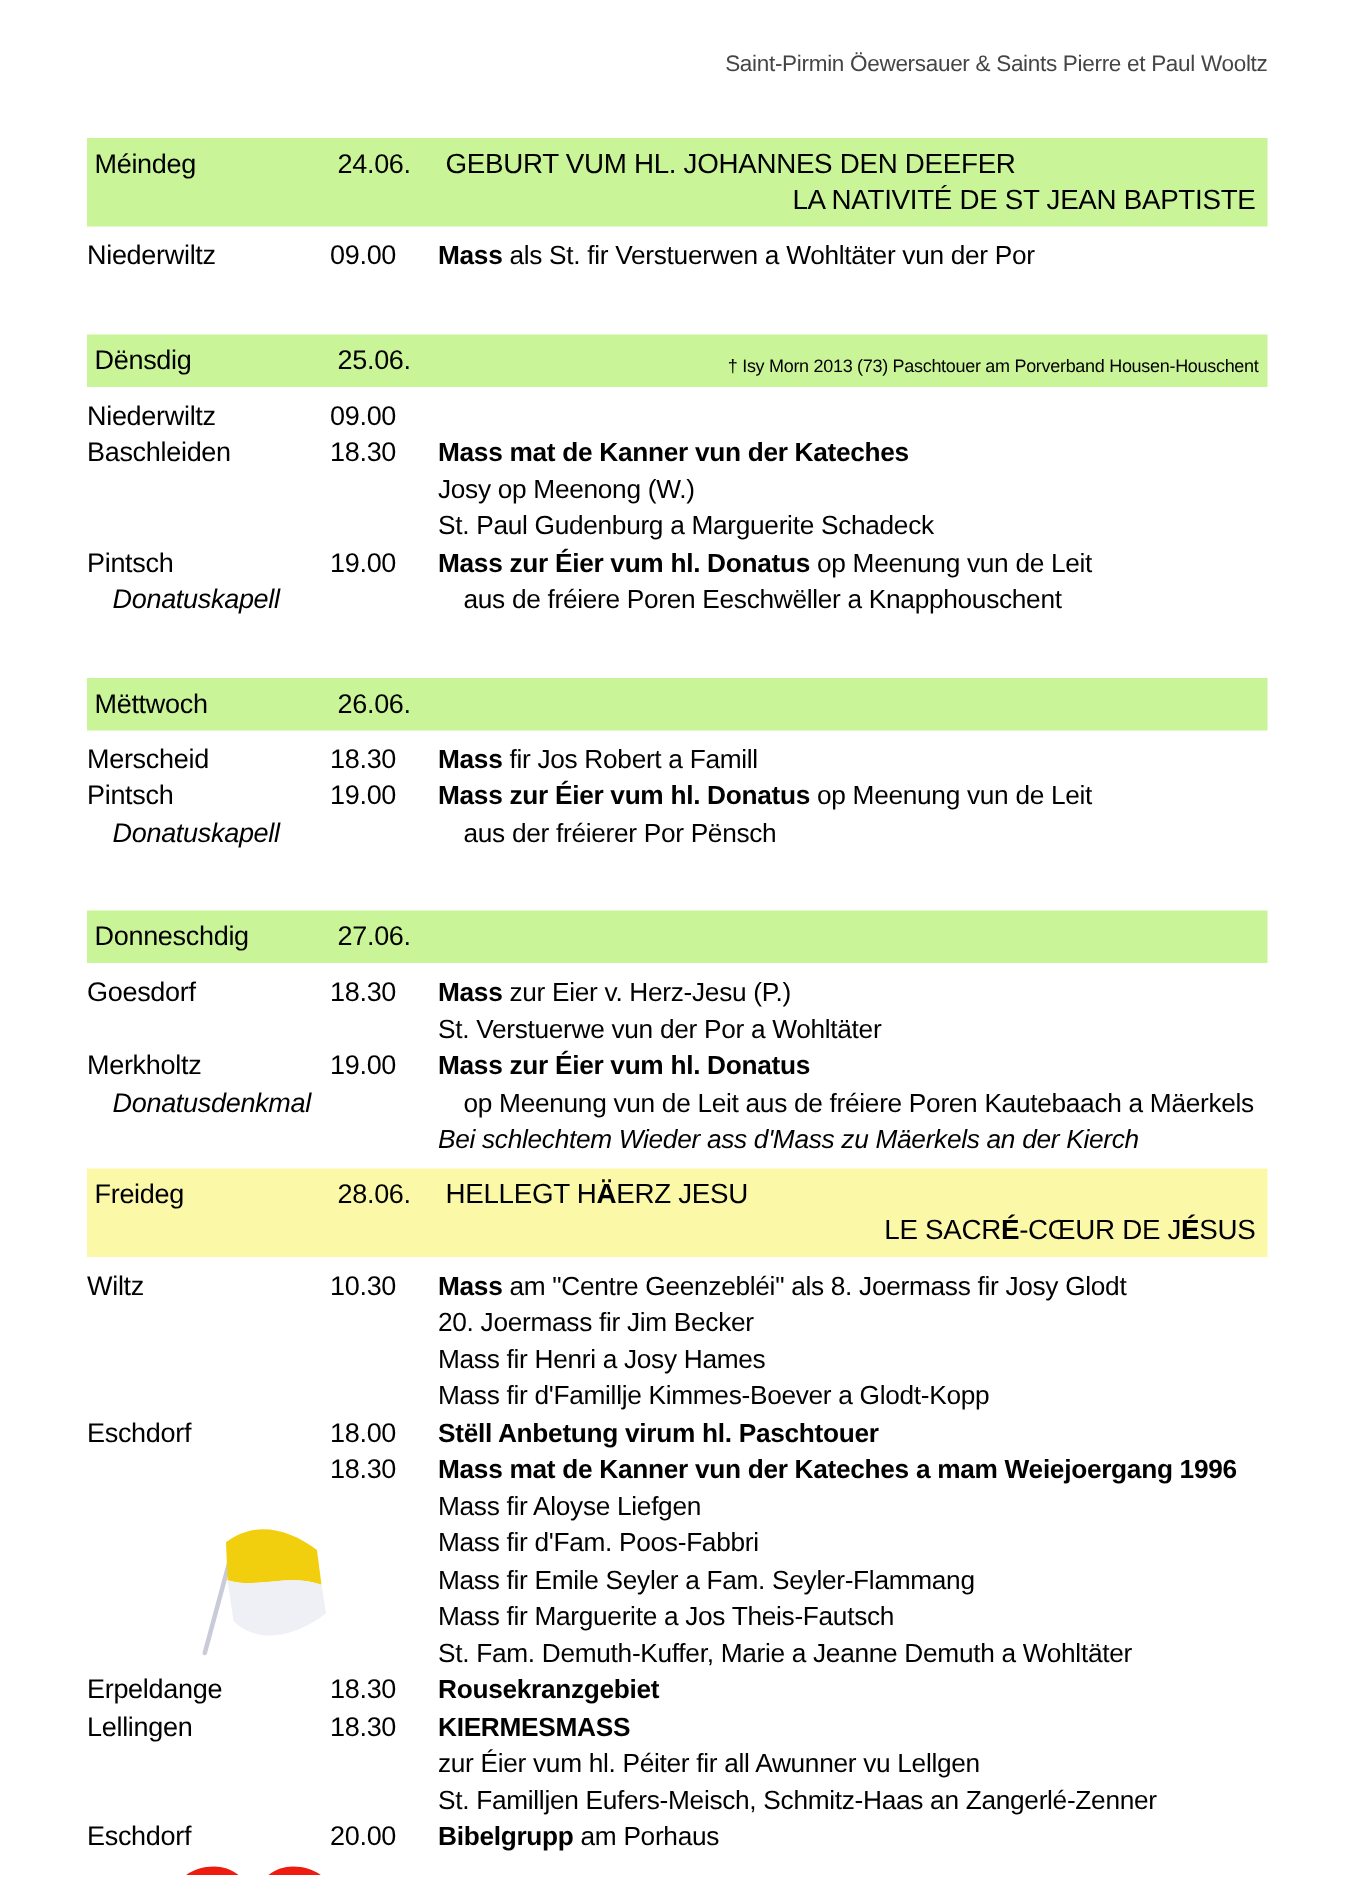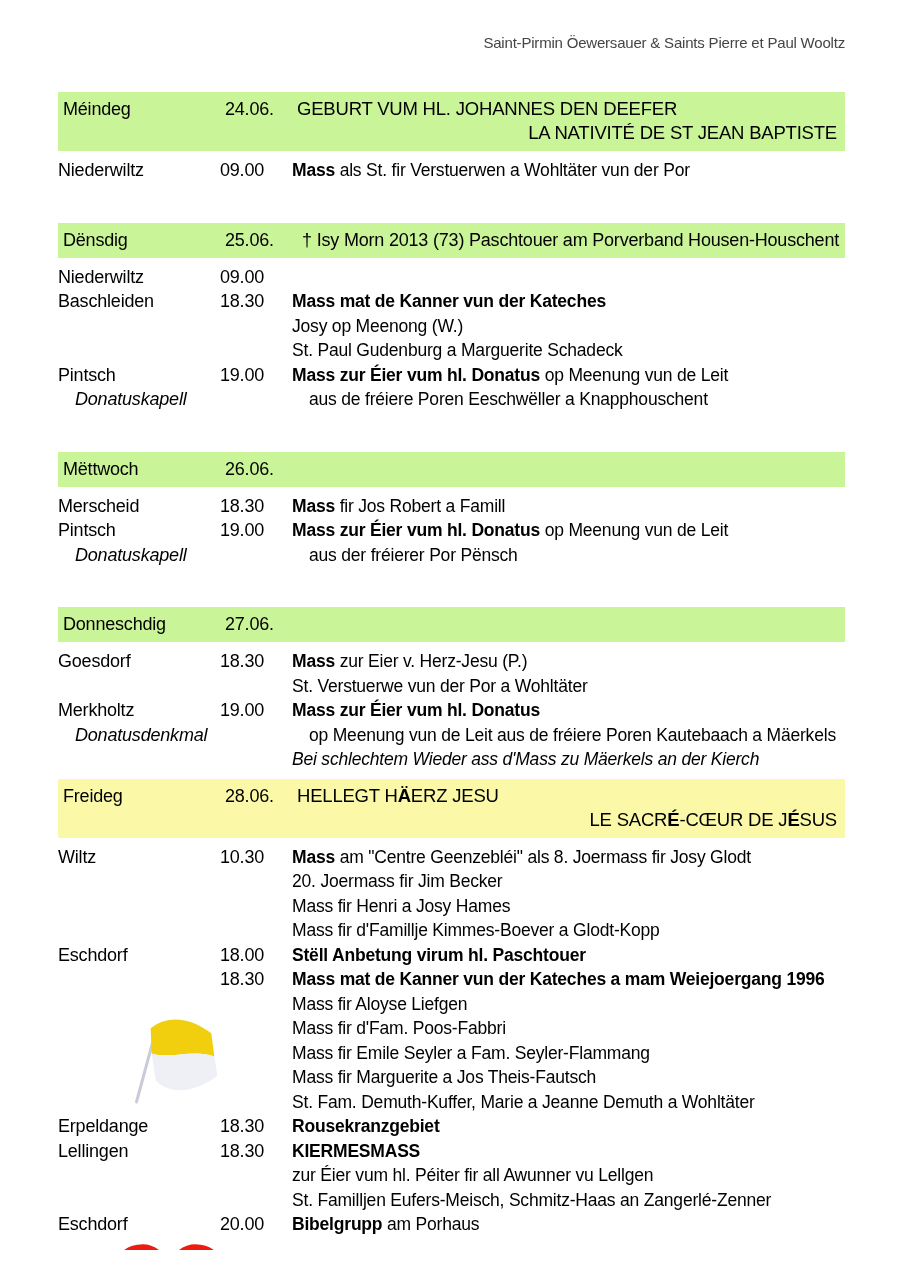--- a/index.html
+++ b/index.html
@@ -14,21 +14,21 @@
   }
   .content{margin:0 55px 0 58px;}
 
   
   .band{padding:5px 6px 6px 5px;}
   .band.green{background:var(--green,#caf498);margin-top:40px;}
   .band.yellow{background:var(--yellow,#fbf9a8);}
   .band-row{display:flex; align-items:baseline;}
   .day{font-size:20px; line-height:24px;}
   .caps{font-size:18.5px; line-height:24px;}
-  .band-note{margin-left:auto; align-self:flex-end; font-size:18px; padding-bottom:1px;}
+  .band-note{margin-left:auto; align-self:flex-end; font-size:12px; padding-bottom:1px;}
   .band-line{line-height:24px;}
   .band-line.right{text-align:right; padding-right:2px;}
 
   
   .rows{margin:7px 0; font-size:17.5px; line-height:24.5px;}
   .row{display:flex;}
   .col-place{width:162px; flex:none; font-size:18px;}
   .col-time{width:72px; flex:none; font-size:18px;}
   .col-desc{flex:1;}
   .sub{padding-left:17px;}

